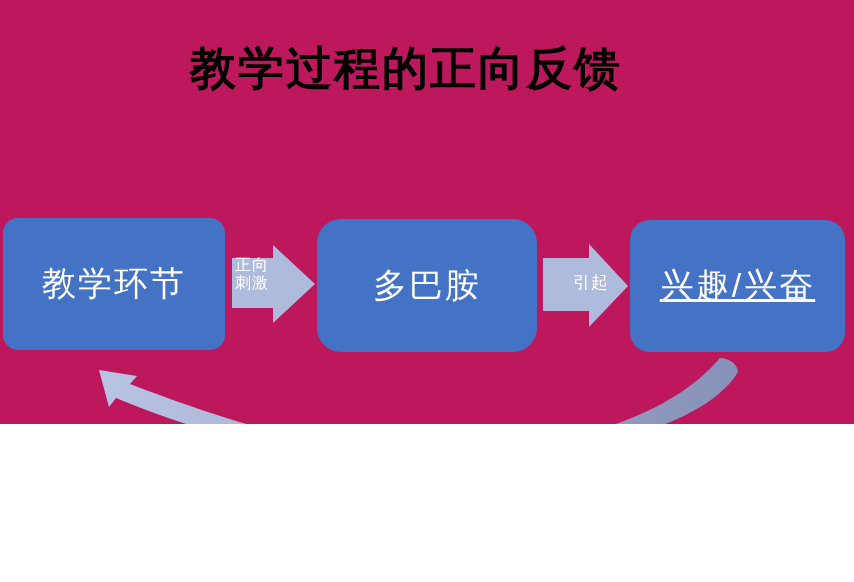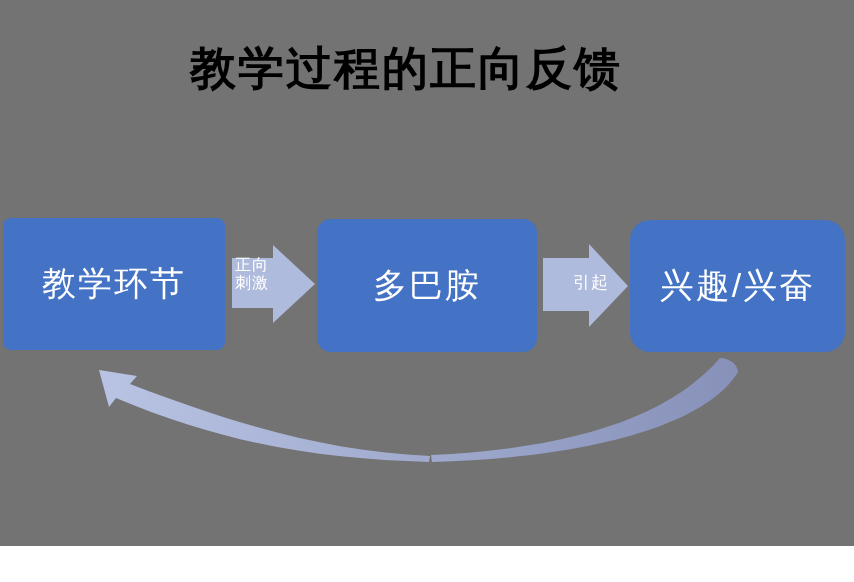--- a/index.html
+++ b/index.html
@@ -4,22 +4,22 @@
 <style>
   html, body {
     margin: 0;
     padding: 0;
     background: #ffffff;
     font-family: "Liberation Sans", "DejaVu Sans", sans-serif;
   }
   #canvas {
     position: relative;
     width: 854px;
-    height: 546px;
-    background: #737373;
+    height: 424px;
+    background: #be185d;
     overflow: hidden;
   }
   .title {
     position: absolute;
     left: 0;
     top: 38px;
     width: 812px;
     margin: 0;
     text-align: center;
     font-size: 46px;
@@ -34,32 +34,33 @@
     display: flex;
     align-items: center;
     justify-content: center;
     text-align: center;
     font-size: 34px;
     letter-spacing: 2px;
   }
   .node-teaching {
     left: 3px; top: 218px;
     width: 222px; height: 132px;
-    border-radius: 8px;
+    border-radius: 15px;
   }
   .node-dopamine {
     left: 317px; top: 219px;
     width: 220px; height: 133px;
-    border-radius: 14px;
+    border-radius: 24px;
     line-height: 57px;
   }
   .node-interest {
     left: 630px; top: 220px;
     width: 215px; height: 132px;
     border-radius: 20px;
+    text-decoration: underline;
   }
   .node-renewal {
     left: 340px; top: 485px;
     width: 198px; height: 93px;
     border-radius: 20px;
     font-size: 32px;
   }
   .node span { display: block; }
   .svg-layer {
     position: absolute;

